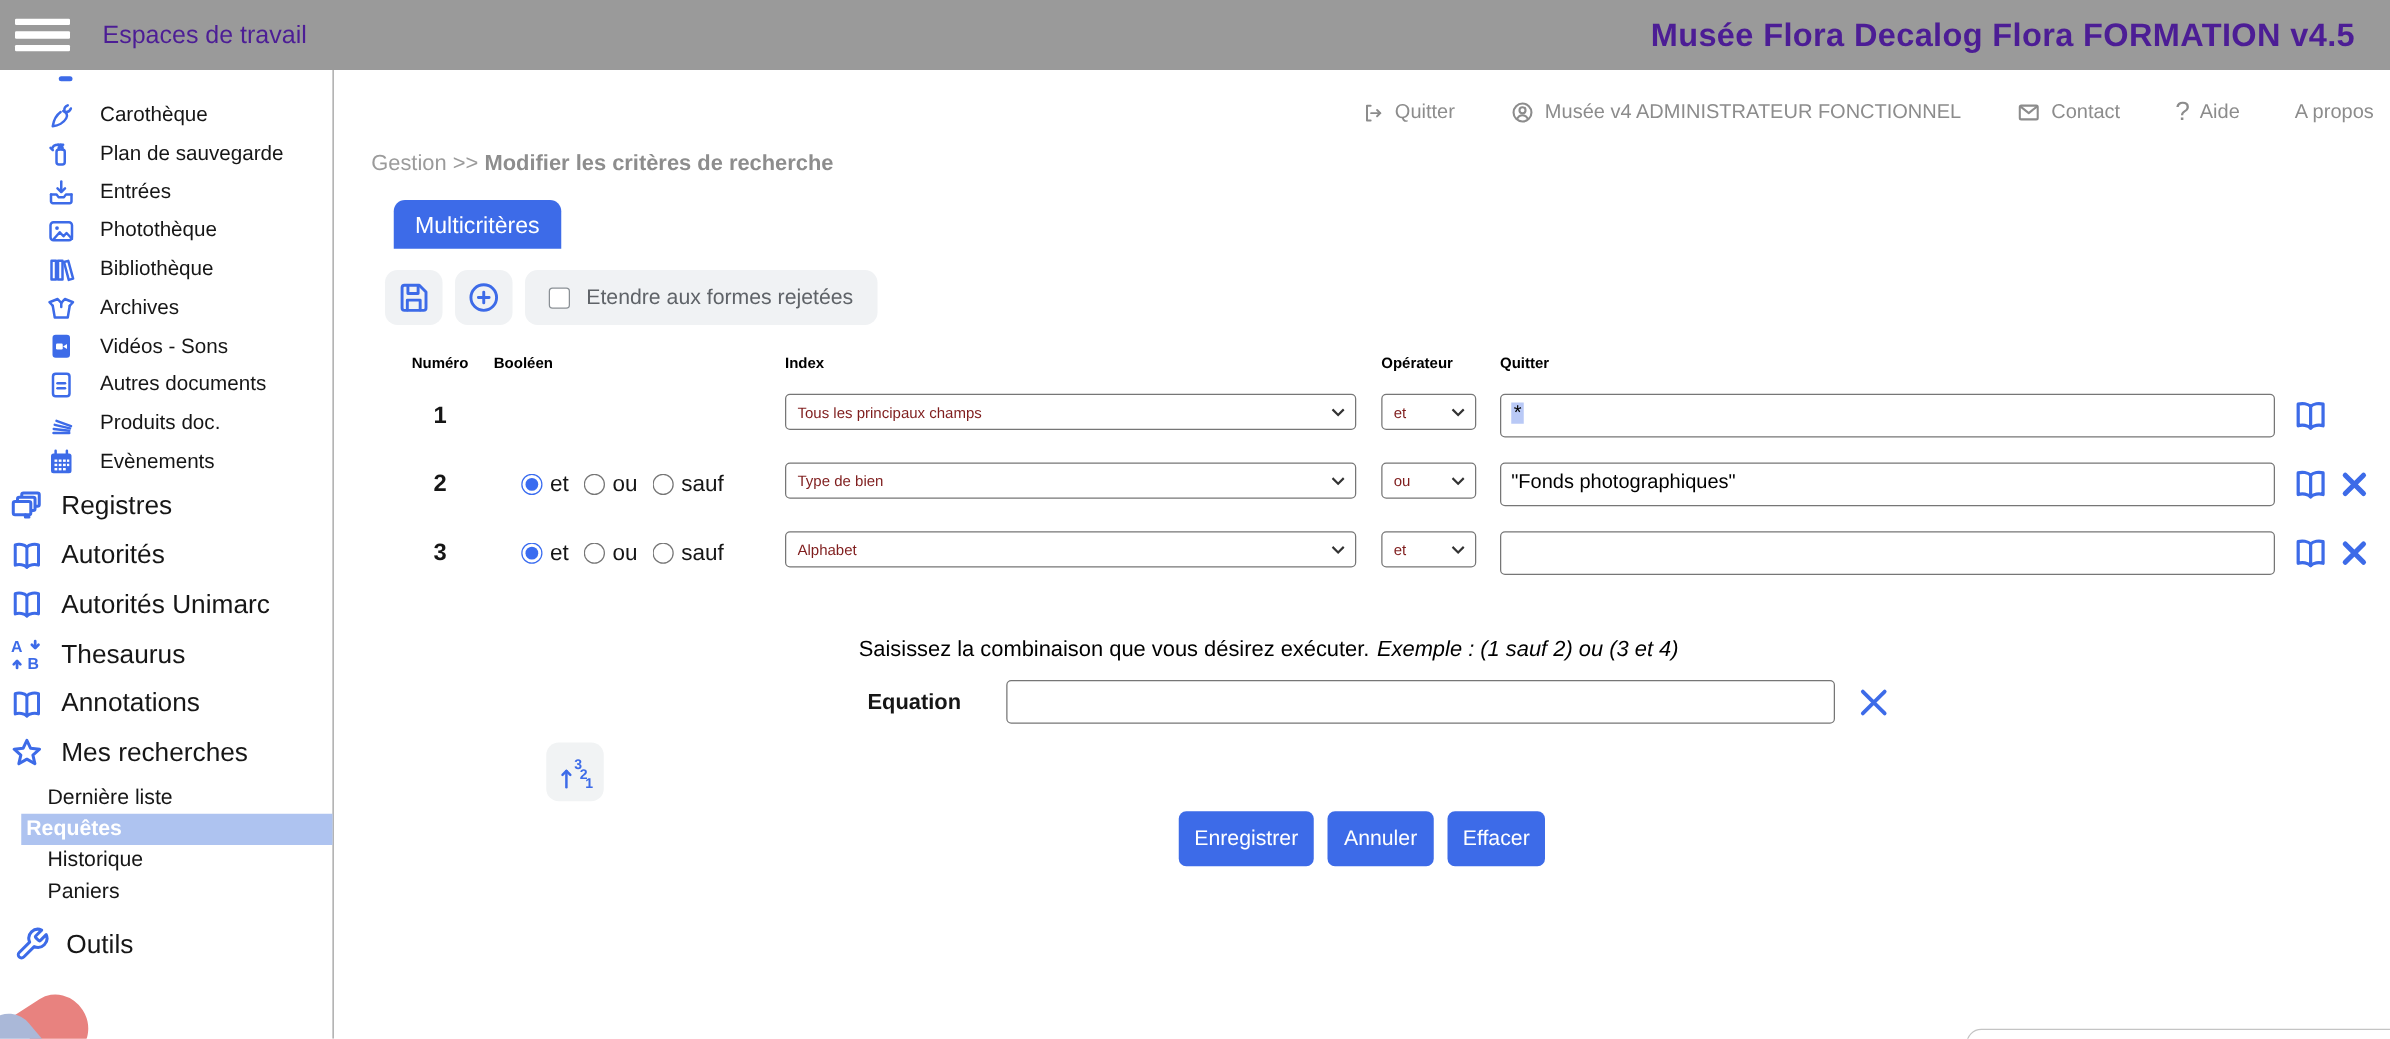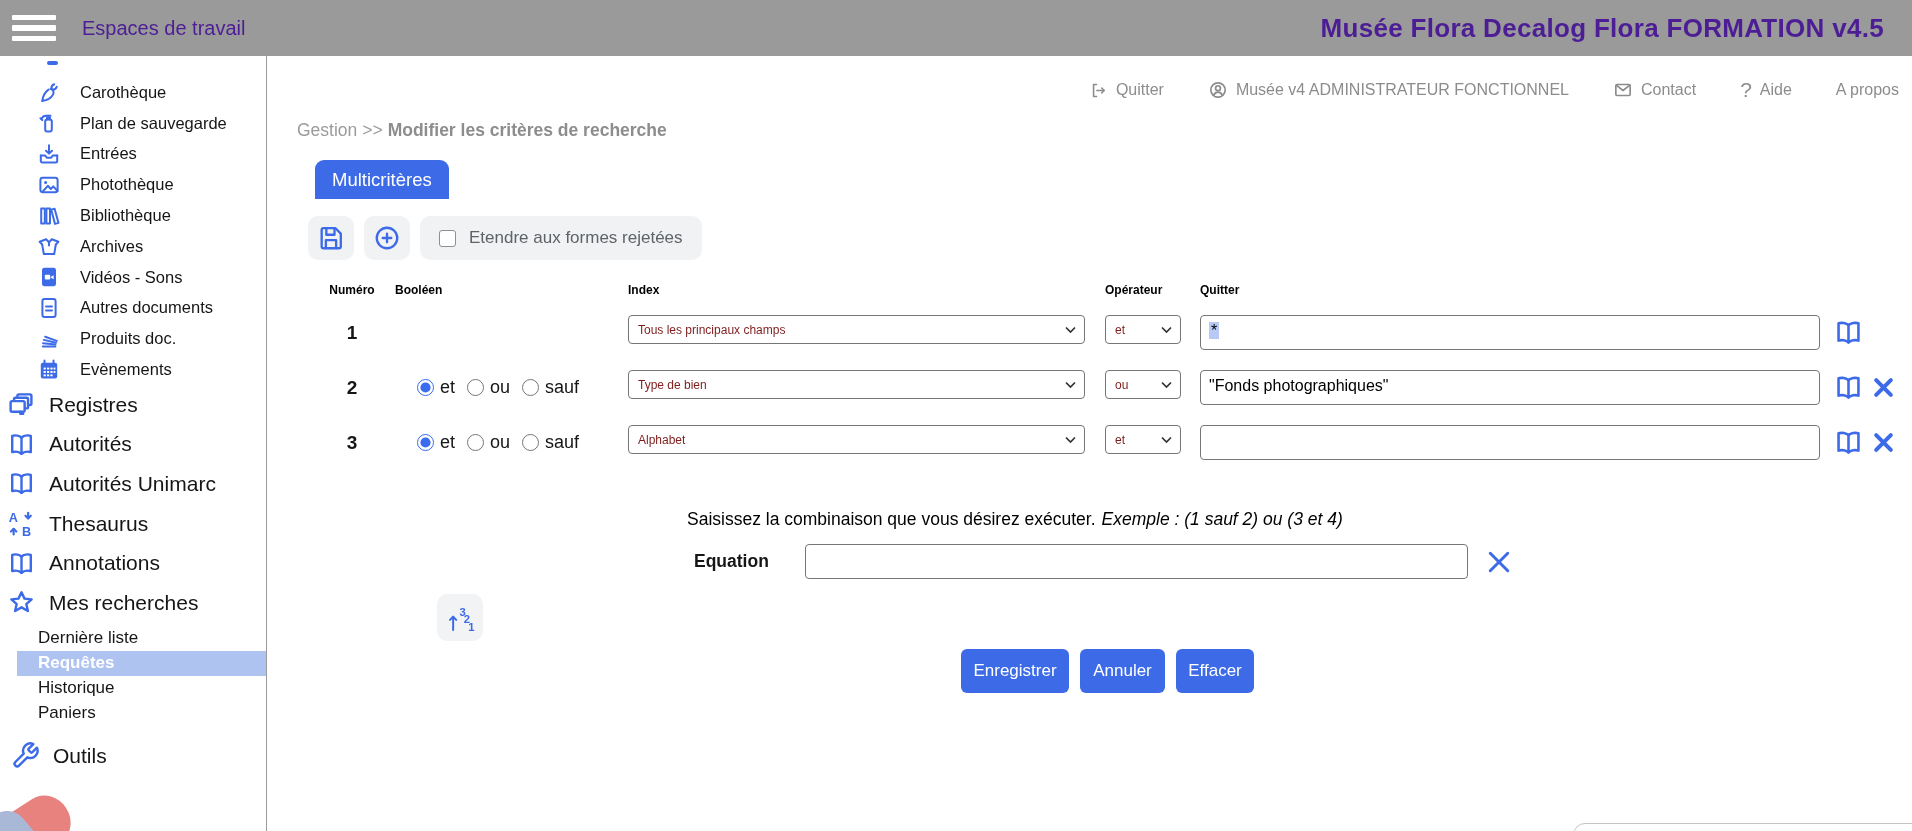--- a/index.html
+++ b/index.html
@@ -20,21 +20,21 @@
 
   
   .artifact-dash { position:absolute; top:5px; left:47px; width:11px; height:4px; background:#3d6be8; border-radius:2px; }
   .side-doc { margin-top:21px; }
   .doc-item { display:flex; align-items:center; height:30.8px; padding-left:37px; gap:19px;
               font-size:16.5px; cursor:pointer; white-space:nowrap; }
   .main-item { display:flex; align-items:center; height:39.6px; padding-left:7px; gap:13px;
                font-size:21px; cursor:pointer; white-space:nowrap; }
   .sub-list { margin-top:3px; }
   .sub-item { height:25px; display:flex; align-items:center; padding-left:38px; font-size:17px; cursor:pointer; }
-  .sub-item.selected { background:#aec3f0; color:#fff; font-weight:bold; margin-left:17px; padding-left:21px; }
+  .sub-item.selected { background:#aec3f0; color:#fff; font-weight:bold; margin-left:17px; padding-left:4px; }
   .tools-item { margin-top:8px; display:flex; align-items:center; height:44px; padding-left:11px; gap:13px;
                 font-size:21px; cursor:pointer; }
   .petal-pink { position:absolute; left:22px; bottom:-16px; width:48px; height:52px; background:#e8827f;
                 border-radius:0 50% 50% 50%; transform:rotate(-33deg); }
   .petal-blue { position:absolute; left:-14px; bottom:-22px; width:42px; height:42px; background:#aab8d8;
                 border-radius:0 50% 50% 50%; transform:rotate(140deg); }
 
   
   svg.i { stroke:#3d6be8; fill:none; stroke-width:2; stroke-linecap:round; stroke-linejoin:round; flex:0 0 auto; }
   svg.gray { stroke:#8c8c8c; }
@@ -88,21 +88,21 @@
   .hint em { margin-left:6px; }
   .eq-row { position:absolute; top:488px; left:427px; display:flex; align-items:center; }
   .eq-label { font-weight:bold; font-size:17.5px; width:80px; }
   .eq-input { width:663px; height:35px; margin-left:31px; border:1px solid #767676; border-radius:4px;
               font-family:"Liberation Sans", sans-serif; font-size:16px; padding:0 8px; }
   .eq-x { margin-left:16px; }
 
   .sort-btn { position:absolute; top:538px; left:170px; width:46px; height:47px; background:#f1f3f4;
               border:none; border-radius:10px; display:flex; align-items:center; justify-content:center; cursor:pointer; }
 
-  .actions { position:absolute; top:593px; left:694px; display:flex; gap:11px; }
+  .actions { position:absolute; top:593px; left:676px; display:flex; gap:11px; }
   .btn-primary { height:44px; background:#3d6be8; color:#fff; border:none; border-radius:6px;
                  font-family:"Liberation Sans", sans-serif; font-size:17px; cursor:pointer; }
   .btn-save { width:108px; } .btn-cancel { width:85px; } .btn-clear { width:78px; }
 
   .partial-panel { position:absolute; left:1573px; top:823px; width:400px; height:50px; background:#fff;
                    border:1px solid #c4c4c4; border-radius:12px 12px 0 0; }
 </style>
 </head>
 <body>
 

